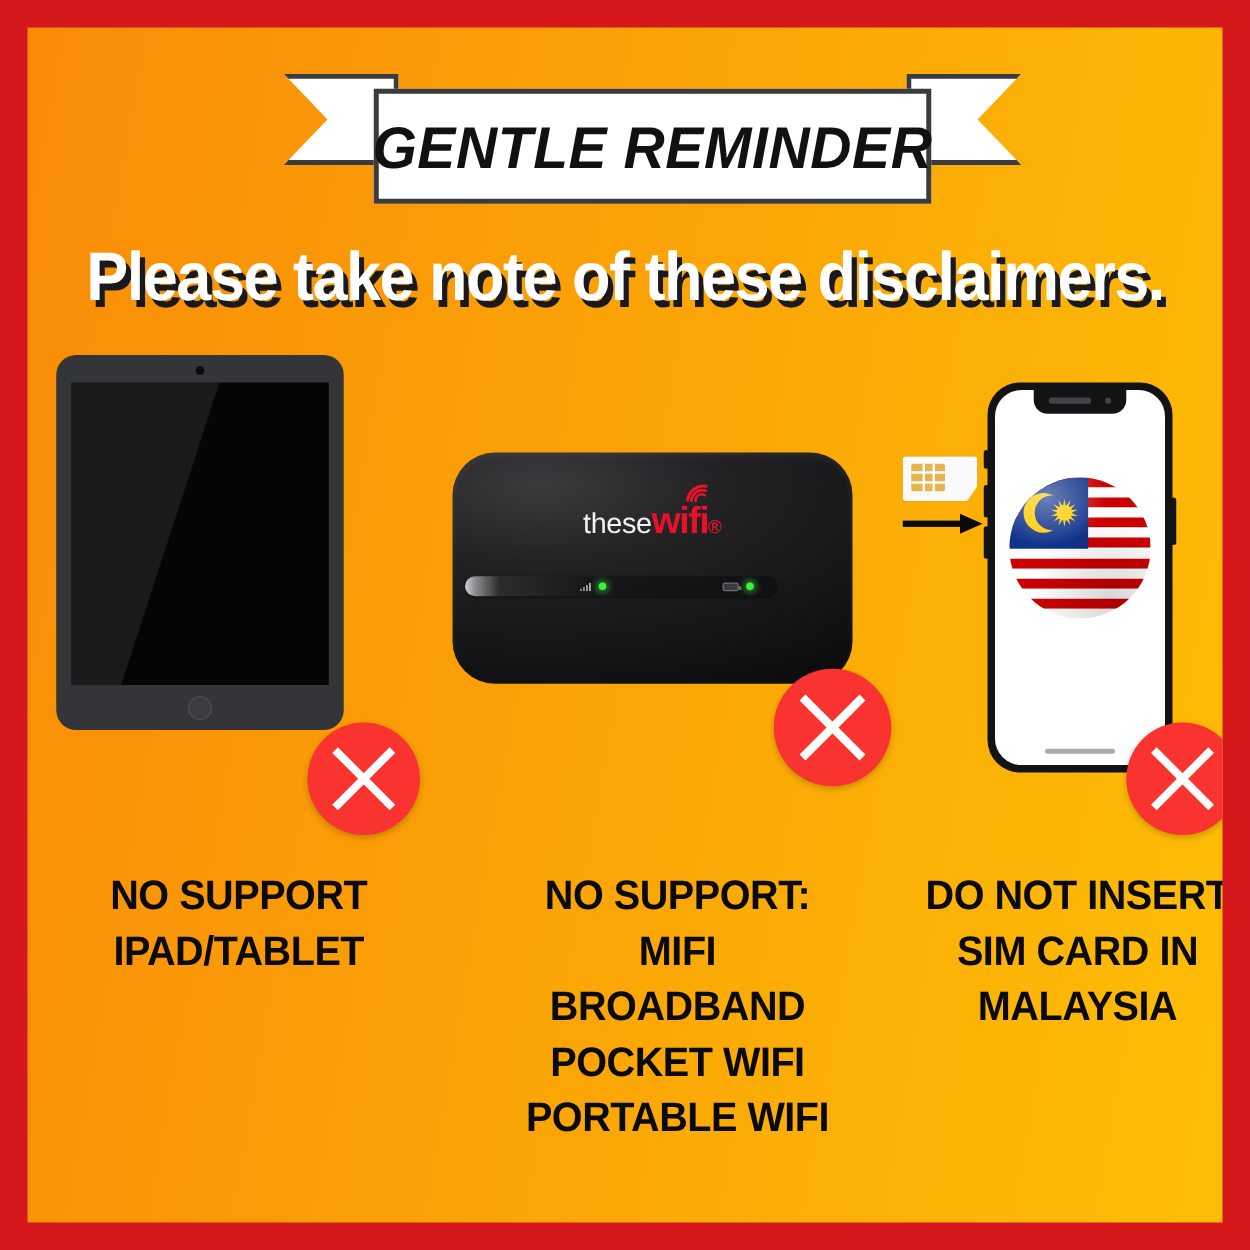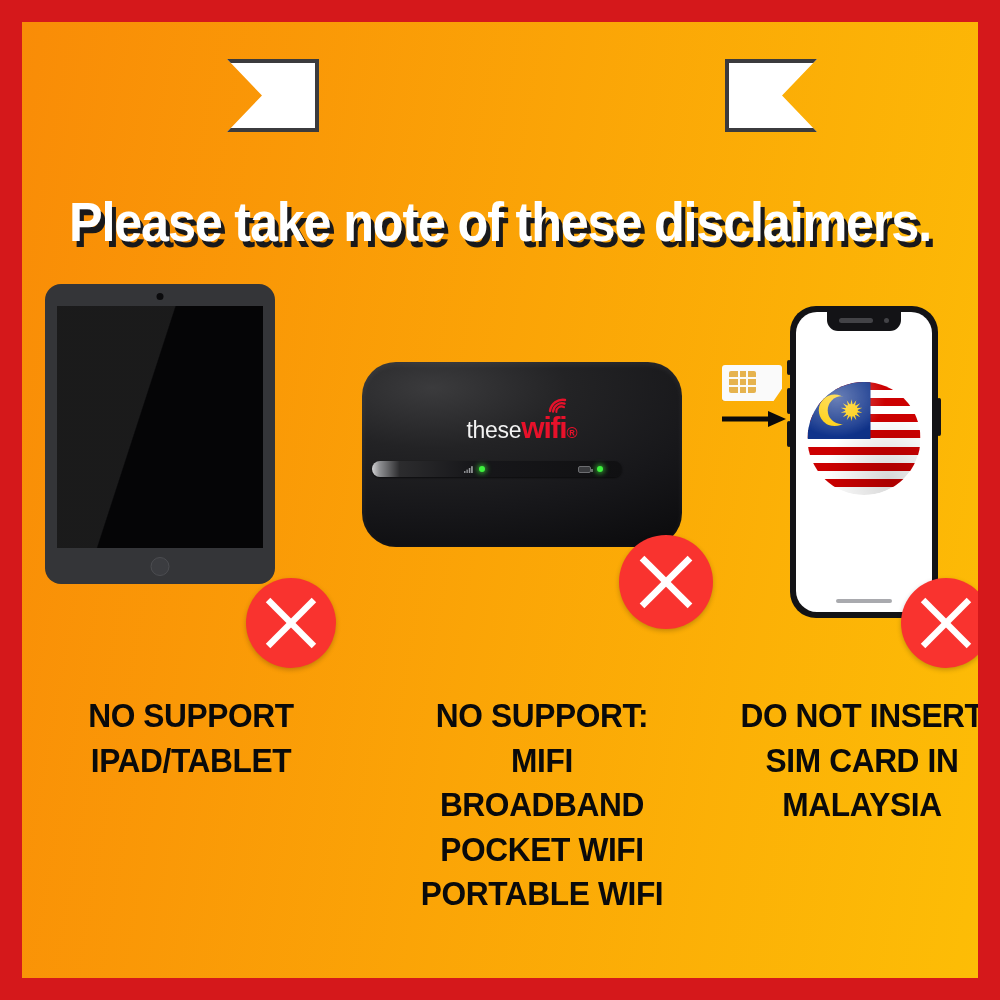--- a/index.html
+++ b/index.html
@@ -143,21 +143,20 @@
     vertical-align: baseline;
   }
   .lg-wifi {
     position: relative;
     display: inline-block;
     font-size: 30px;
     font-weight: 700;
     color: #e8112a;
     letter-spacing: -1.2px;
     vertical-align: baseline;
-    margin-top: 11px;
   }
   #mifi-arcs {
     position: absolute;
     right: -2px; top: -13px;
     width: 20px; height: 15px;
   }
   .lg-reg {
     font-size: 15px;
     font-weight: 700;
     color: #e8112a;
@@ -364,20 +363,23 @@
 </style>
 </head>
 <body>
 
 <div id="poster" style="background: rgb(213, 24, 27);">
   <div id="inner" style="background: linear-gradient(100deg, rgb(249, 140, 7) 0%, rgb(253, 189, 6) 100%);">
 
     <div id="banner">
       <div class="tail left"></div>
       <div class="tail right"></div>
+      <div id="banner-plate">
+        <span id="banner-title">GENTLE REMINDER</span>
+      </div>
     </div>
 
     <div id="subtitle">Please take note of these disclaimers.</div>
 
     <div id="tablet-wrap">
       <div id="tablet-body"></div>
       <div id="tablet-camera"></div>
       <div id="tablet-screen">
         <div id="tablet-glare"></div>
       </div>

